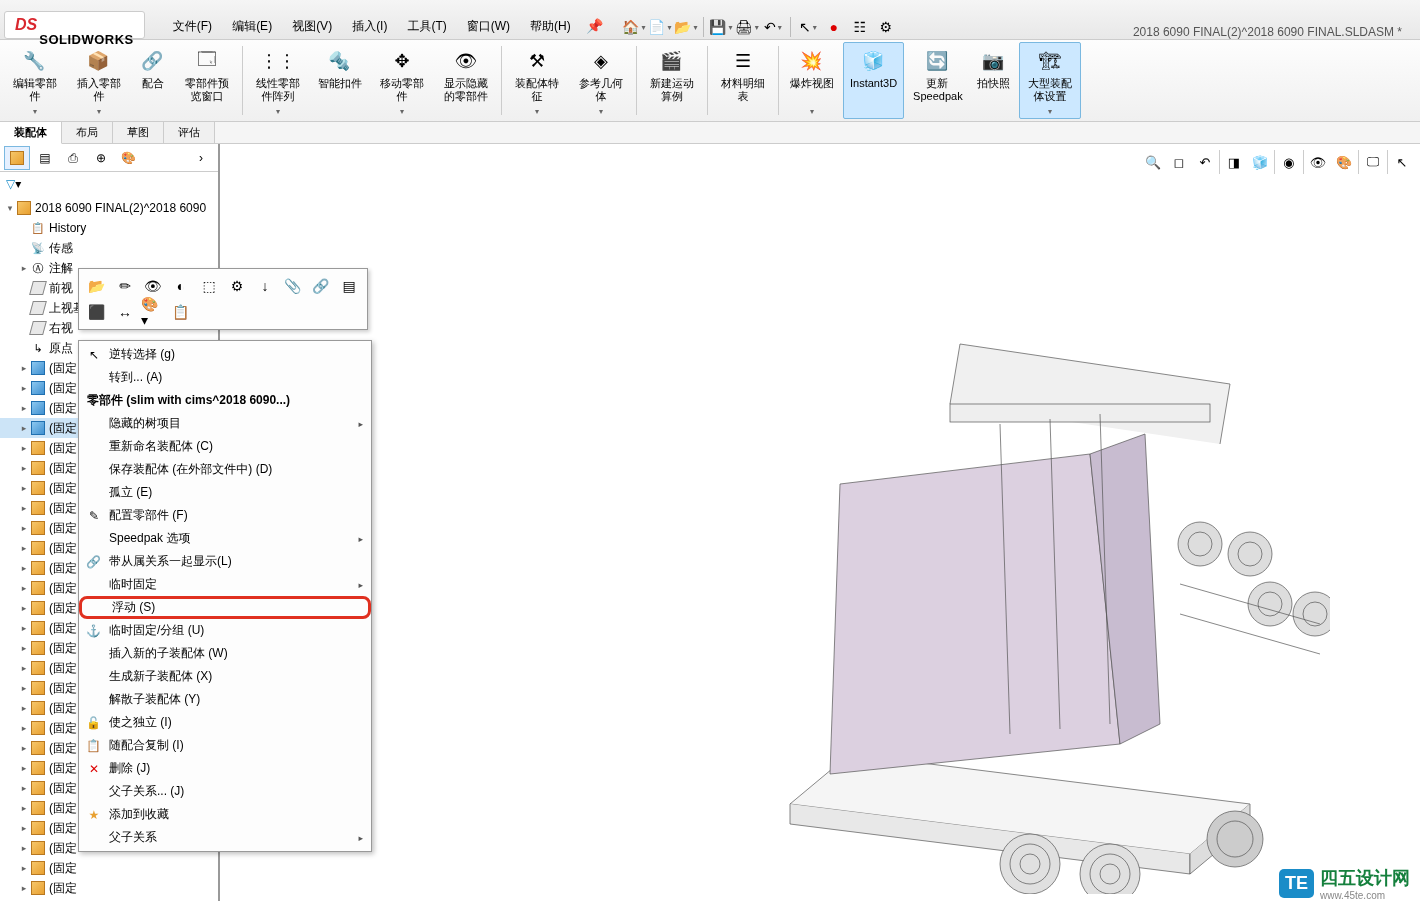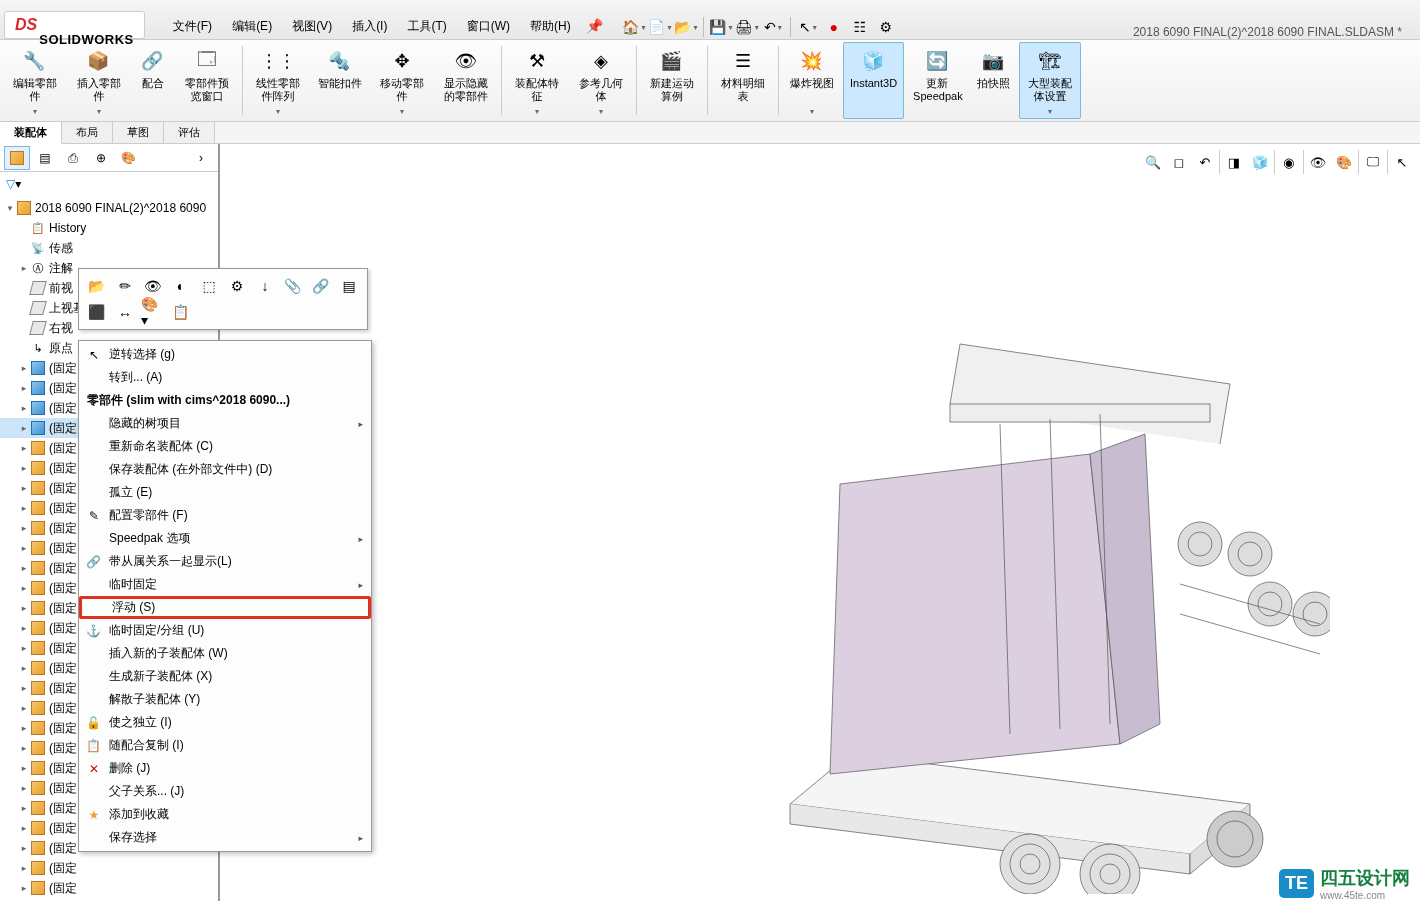--- a/index.html
+++ b/index.html
@@ -49,21 +49,21 @@
 
 .context-toolbar { position: absolute; left: 78px; top: 268px; background: #fdfdfd; border: 1px solid #999; box-shadow: 2px 2px 4px rgba(0,0,0,0.2); padding: 4px; z-index: 100; }
 .ctx-row { display: flex; gap: 4px; padding: 2px; }
 .ctx-btn { width: 24px; height: 22px; display: flex; align-items: center; justify-content: center; cursor: pointer; font-size: 14px; }
 
 .context-menu { position: absolute; left: 78px; top: 340px; width: 294px; background: #fdfdfd; border: 1px solid #999; box-shadow: 2px 2px 5px rgba(0,0,0,0.25); z-index: 99; padding: 2px 0; }
 .ctx-item { display: flex; align-items: center; height: 23px; padding: 0 8px 0 30px; cursor: pointer; position: relative; font-size: 12px; }
 .ctx-item.header { font-weight: bold; padding-left: 8px; }
 .ctx-item .ctx-icon { position: absolute; left: 6px; width: 18px; height: 18px; display: flex; align-items: center; justify-content: center; font-size: 12px; }
 .ctx-item .sub-arrow { margin-left: auto; font-size: 9px; color: #555; }
-.highlight-box { border: 3px solid #e03020; border-radius: 2px; }
+.highlight-box { border: 3px solid #e03020; border-radius: 8px; }
 
 .watermark { position: absolute; right: 10px; bottom: 10px; display: flex; align-items: center; gap: 6px; }
 .wm-logo { background: #1a8cc8; color: #fff; font-weight: bold; padding: 4px 6px; border-radius: 5px; font-size: 18px; }
 .wm-text { font-size: 18px; color: #15803d; font-weight: bold; }
 .wm-url { font-size: 10px; color: #888; }
 
 .cube-icon { width: 14px; height: 14px; background: linear-gradient(135deg,#f6c66a,#e8a030); border: 1px solid #b87820; display: inline-block; }
 .cube-icon.blue { background: linear-gradient(135deg,#8cc8f0,#4090d0); border-color: #2070b0; }
 .plane-icon { width: 14px; height: 14px; border: 1px solid #888; background: #e8e8e8; transform: skewX(-15deg); display: inline-block; }
 .robot-svg { position: absolute; right: 90px; top: 140px; width: 580px; height: 610px; }
@@ -601,16 +601,16 @@
       <span>删除 (J)</span>
     </div>
   <div class="ctx-item">
       <span>父子关系... (J)</span>
     </div>
   <div class="ctx-item">
       <span class="ctx-icon" style="color:#e8a030">★</span>
       <span>添加到收藏</span>
     </div>
   <div class="ctx-item">
-      <span>保存选择</span>
+      <span>父子关系</span>
       <span class="sub-arrow">▸</span>
     </div>
 </div>
 
 </body></html>

